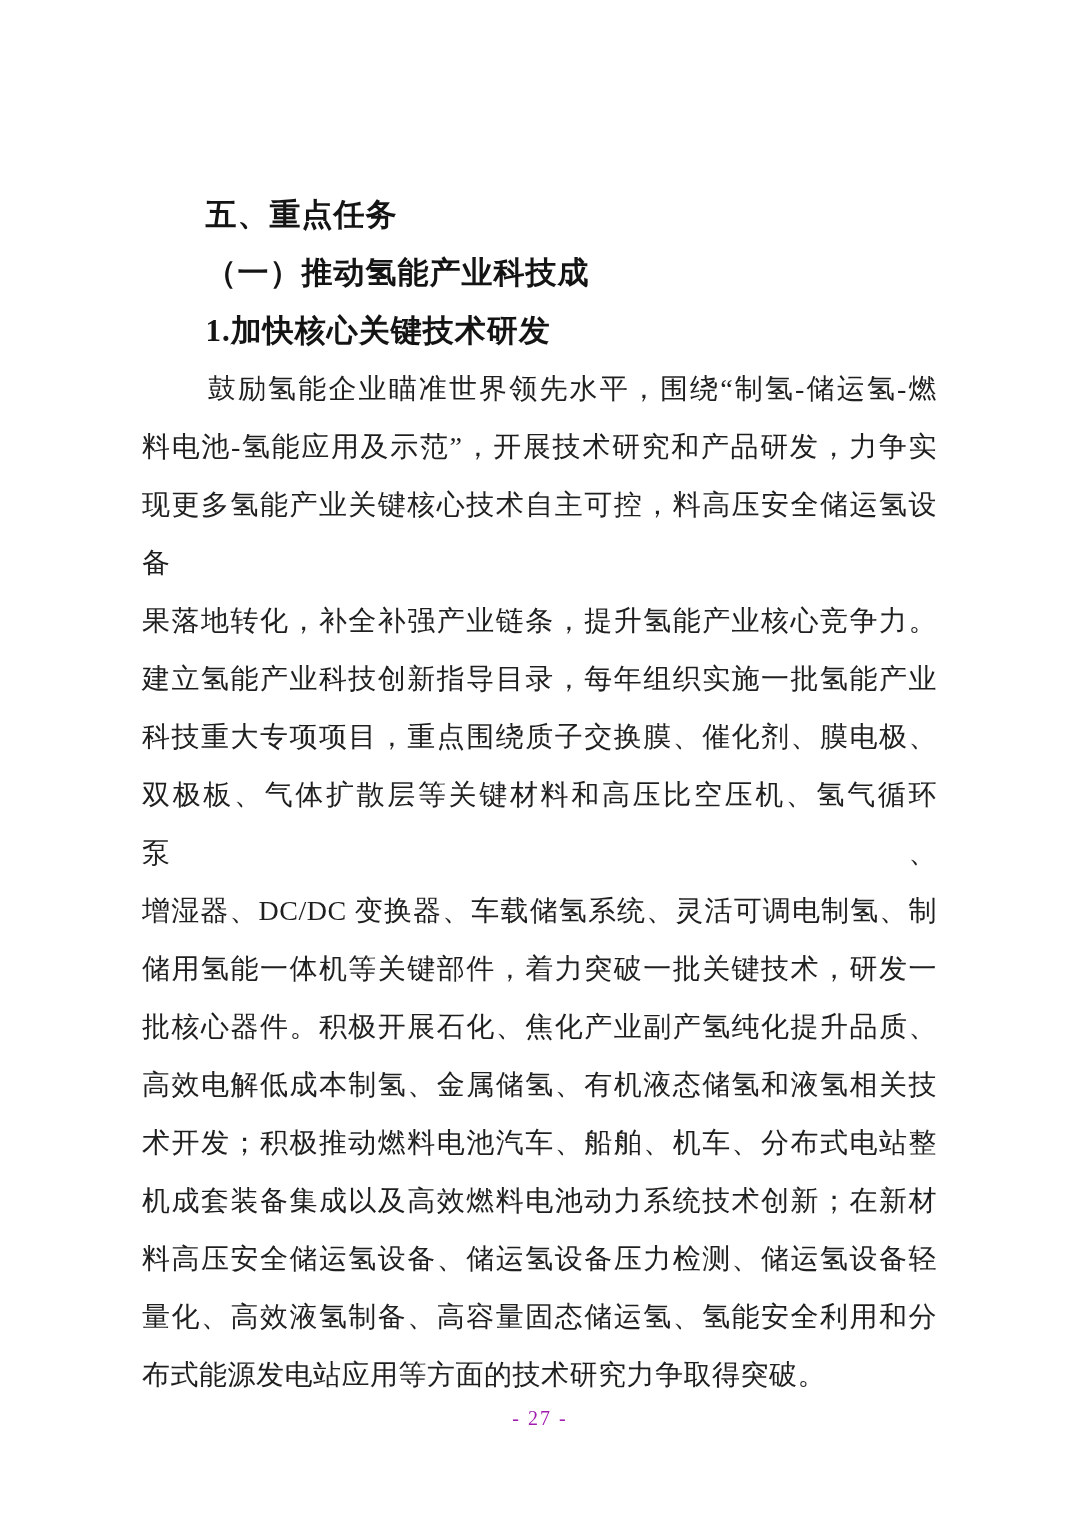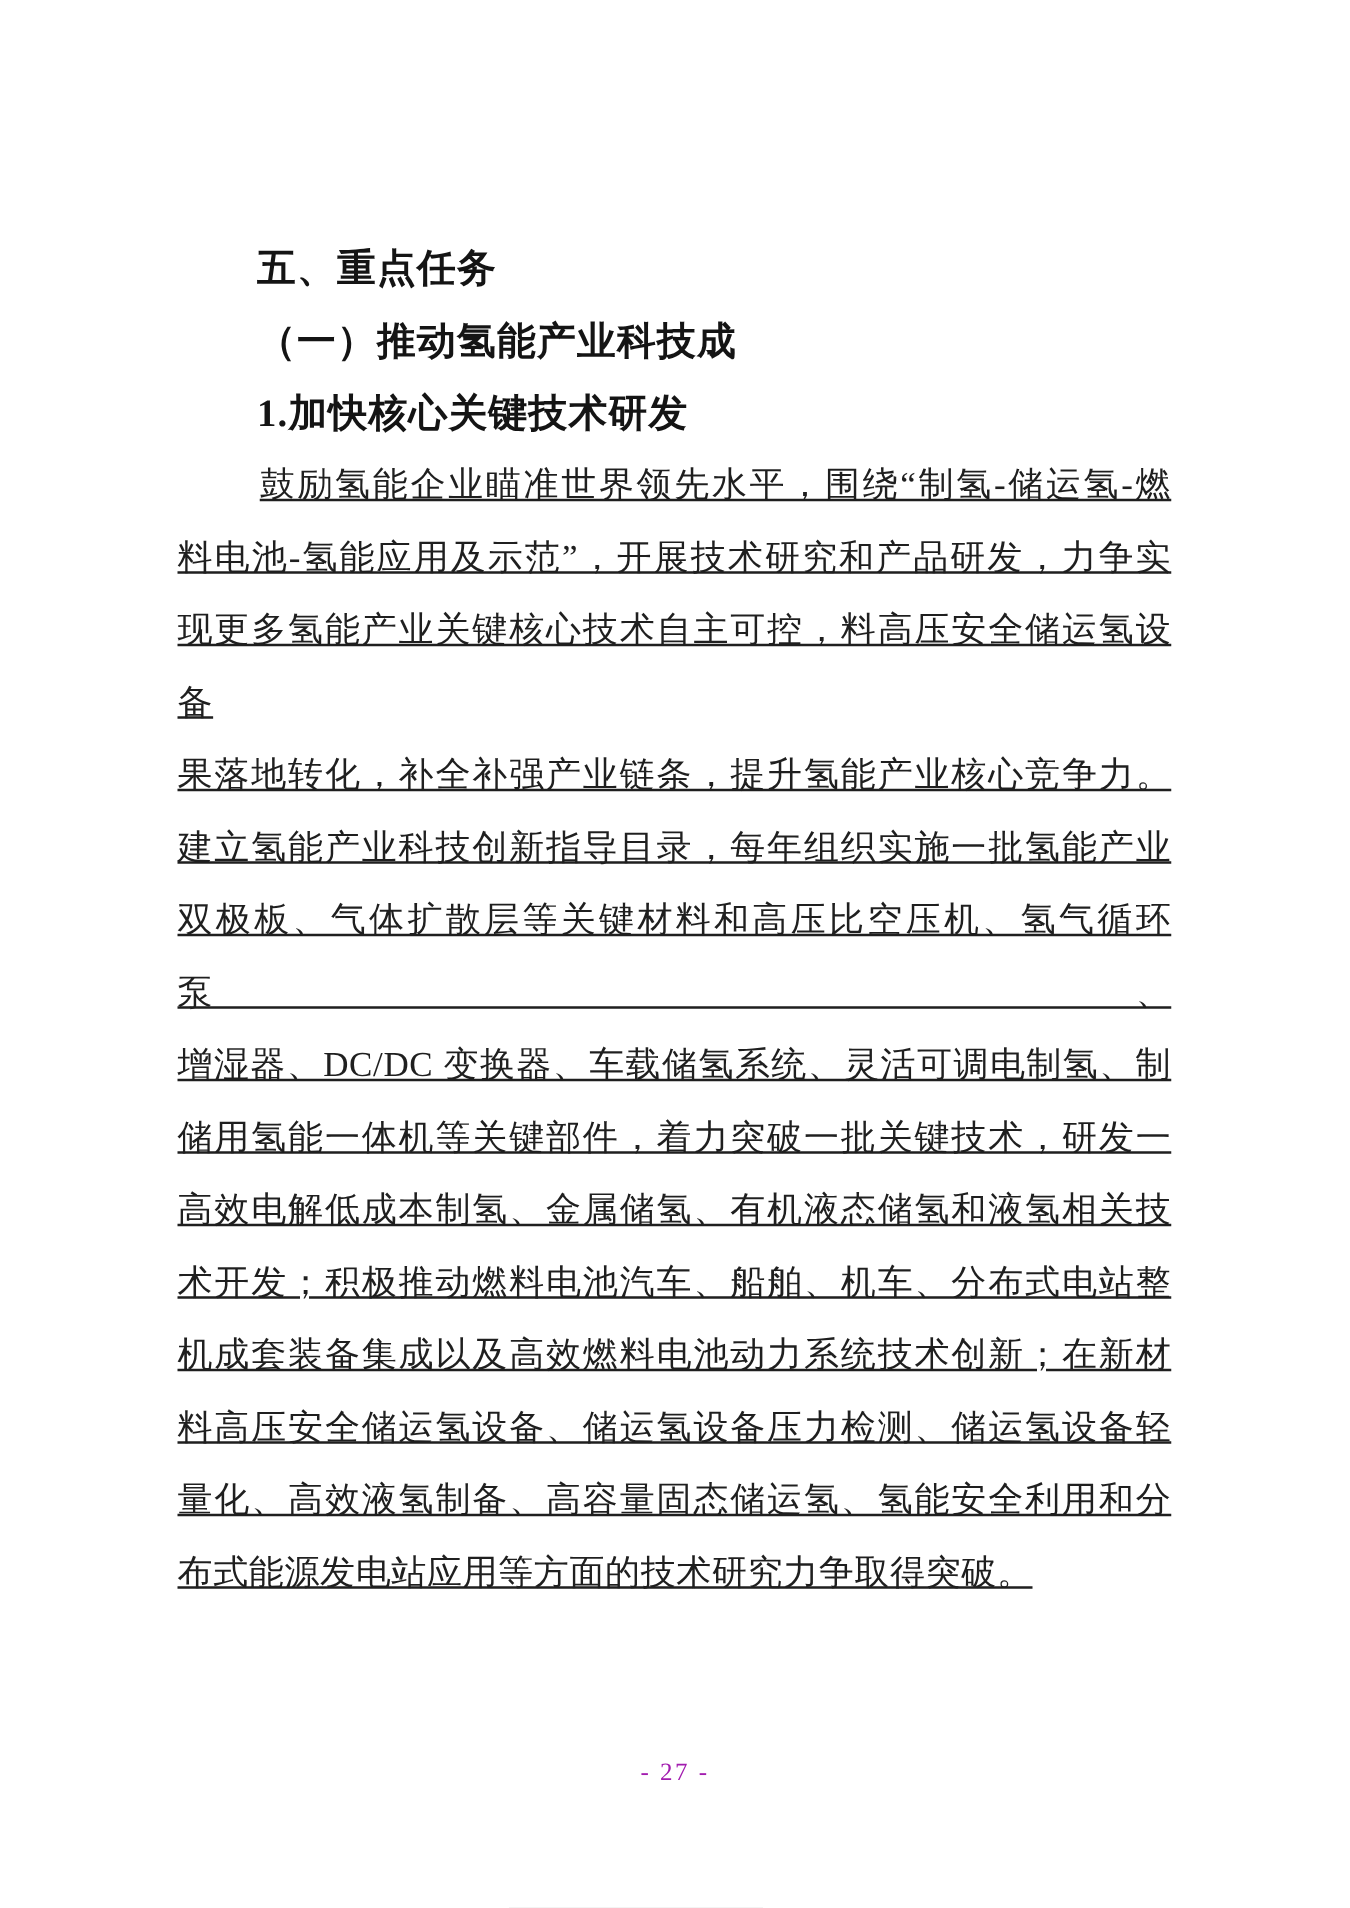--- a/index.html
+++ b/index.html
@@ -37,21 +37,20 @@
     margin: 0;
   }
   .para .line {
     font-size: 28px;
     line-height: 58px;
     text-align: justify;
     text-align-last: justify;
     text-justify: inter-character;
     letter-spacing: 0.5px;
     color: #1f1f1f;
-    text-decoration: underline;
   }
   .para .line:first-child {
     text-indent: 2.35em;
   }
   .para .line:last-child {
     text-align-last: left;
   }
   .page-number {
     position: absolute;
     top: 1398px;
@@ -71,23 +70,25 @@
   <div class="doc">
     <h2 class="heading">五、重点任务</h2>
     <h3 class="heading">（一）推动氢能产业科技成</h3>
     <h4 class="heading">1.加快核心关键技术研发</h4>
     <div class="para">
         <div class="line">鼓励氢能企业瞄准世界领先水平，围绕“制氢-储运氢-燃</div>
         <div class="line">料电池-氢能应用及示范”，开展技术研究和产品研发，力争实</div>
         <div class="line">现更多氢能产业关键核心技术自主可控，料高压安全储运氢设备</div>
         <div class="line">果落地转化，补全补强产业链条，提升氢能产业核心竞争力。</div>
         <div class="line">建立氢能产业科技创新指导目录，每年组织实施一批氢能产业</div>
+        <div class="line">科技重大专项项目，重点围绕质子交换膜、催化剂、膜电极、</div>
         <div class="line">双极板、气体扩散层等关键材料和高压比空压机、氢气循环泵、</div>
         <div class="line">增湿器、DC/DC 变换器、车载储氢系统、灵活可调电制氢、制</div>
         <div class="line">储用氢能一体机等关键部件，着力突破一批关键技术，研发一</div>
+        <div class="line">批核心器件。积极开展石化、焦化产业副产氢纯化提升品质、</div>
         <div class="line">高效电解低成本制氢、金属储氢、有机液态储氢和液氢相关技</div>
         <div class="line">术开发；积极推动燃料电池汽车、船舶、机车、分布式电站整</div>
         <div class="line">机成套装备集成以及高效燃料电池动力系统技术创新；在新材</div>
         <div class="line">料高压安全储运氢设备、储运氢设备压力检测、储运氢设备轻</div>
         <div class="line">量化、高效液氢制备、高容量固态储运氢、氢能安全利用和分</div>
         <div class="line">布式能源发电站应用等方面的技术研究力争取得突破。</div>
       </div>
   </div>
   <div class="page-number">- 27 -</div>
 </div>

